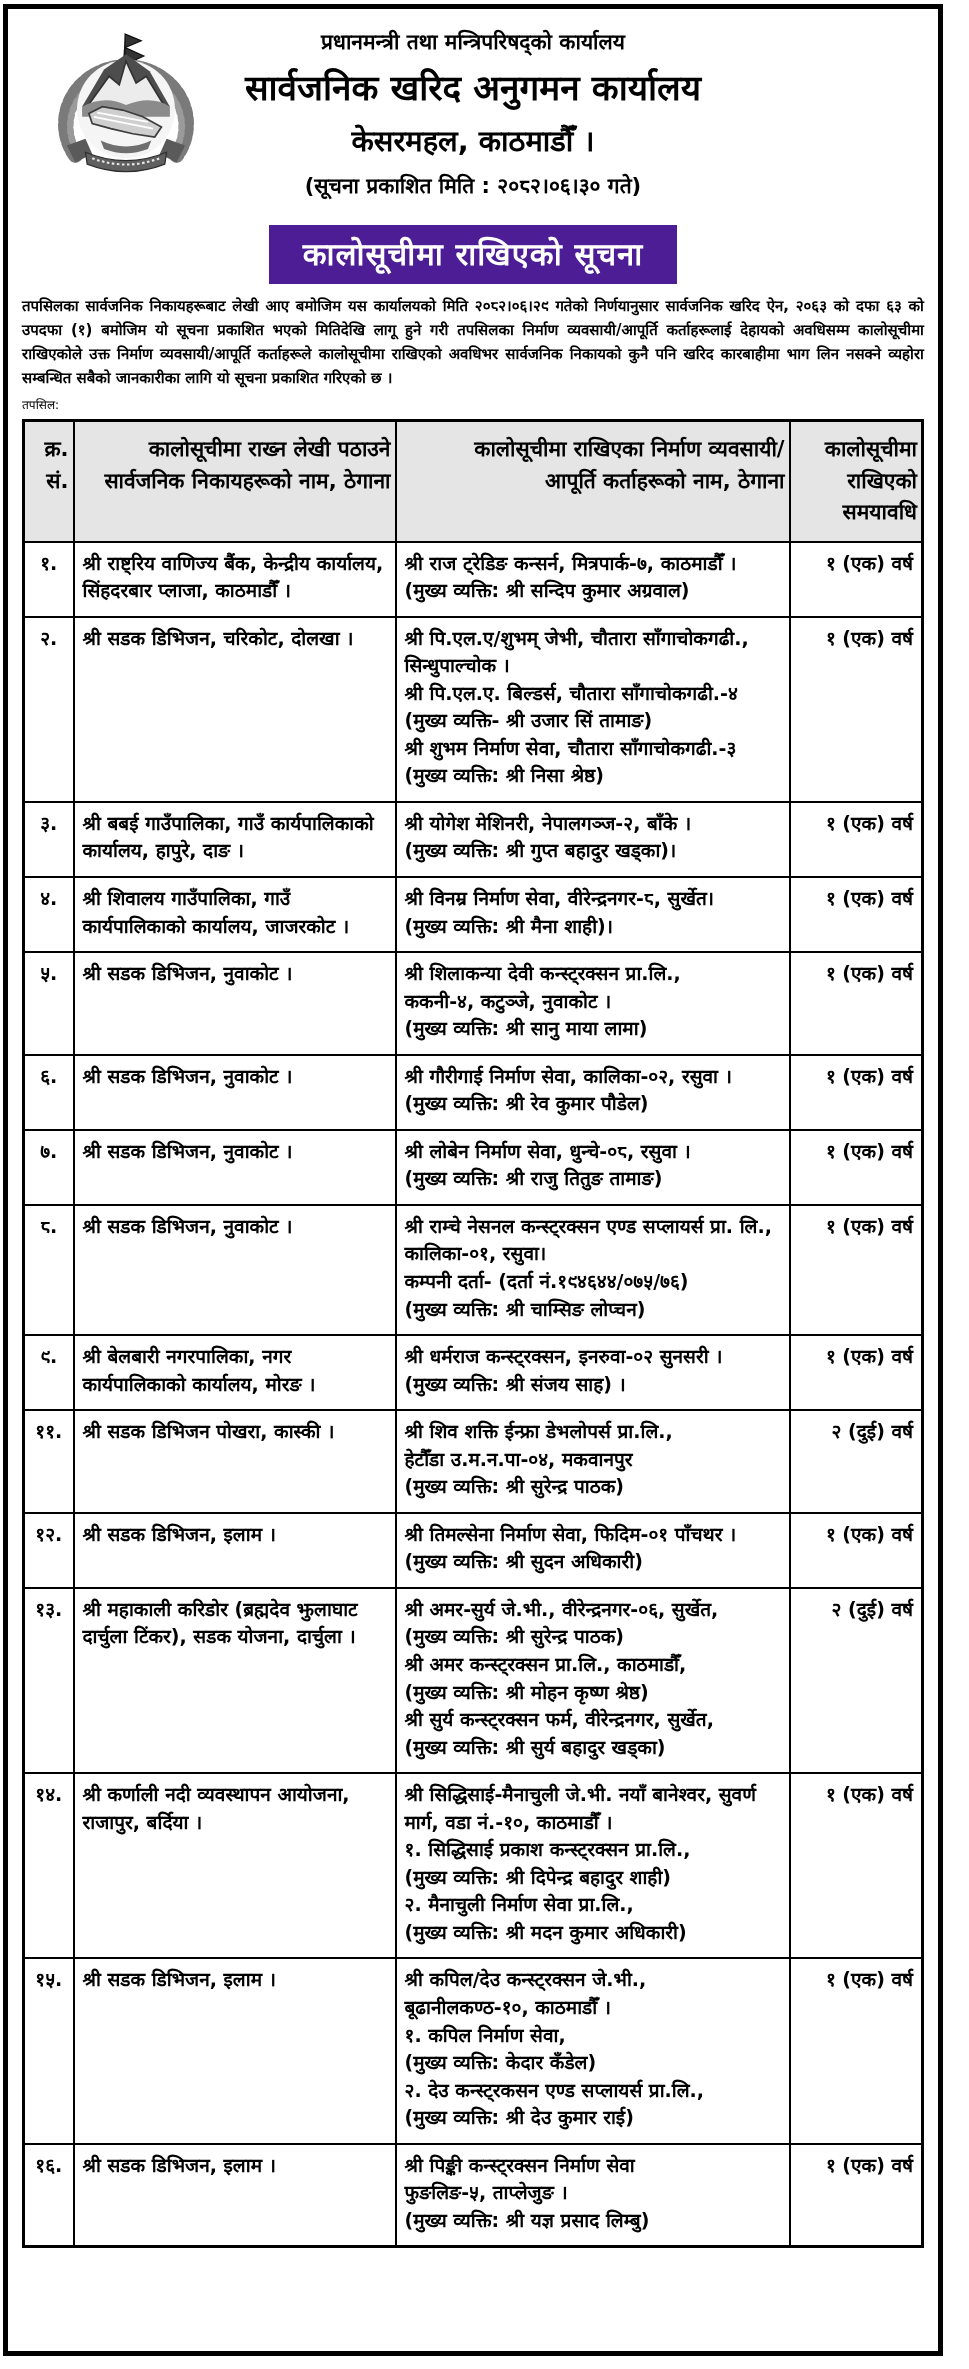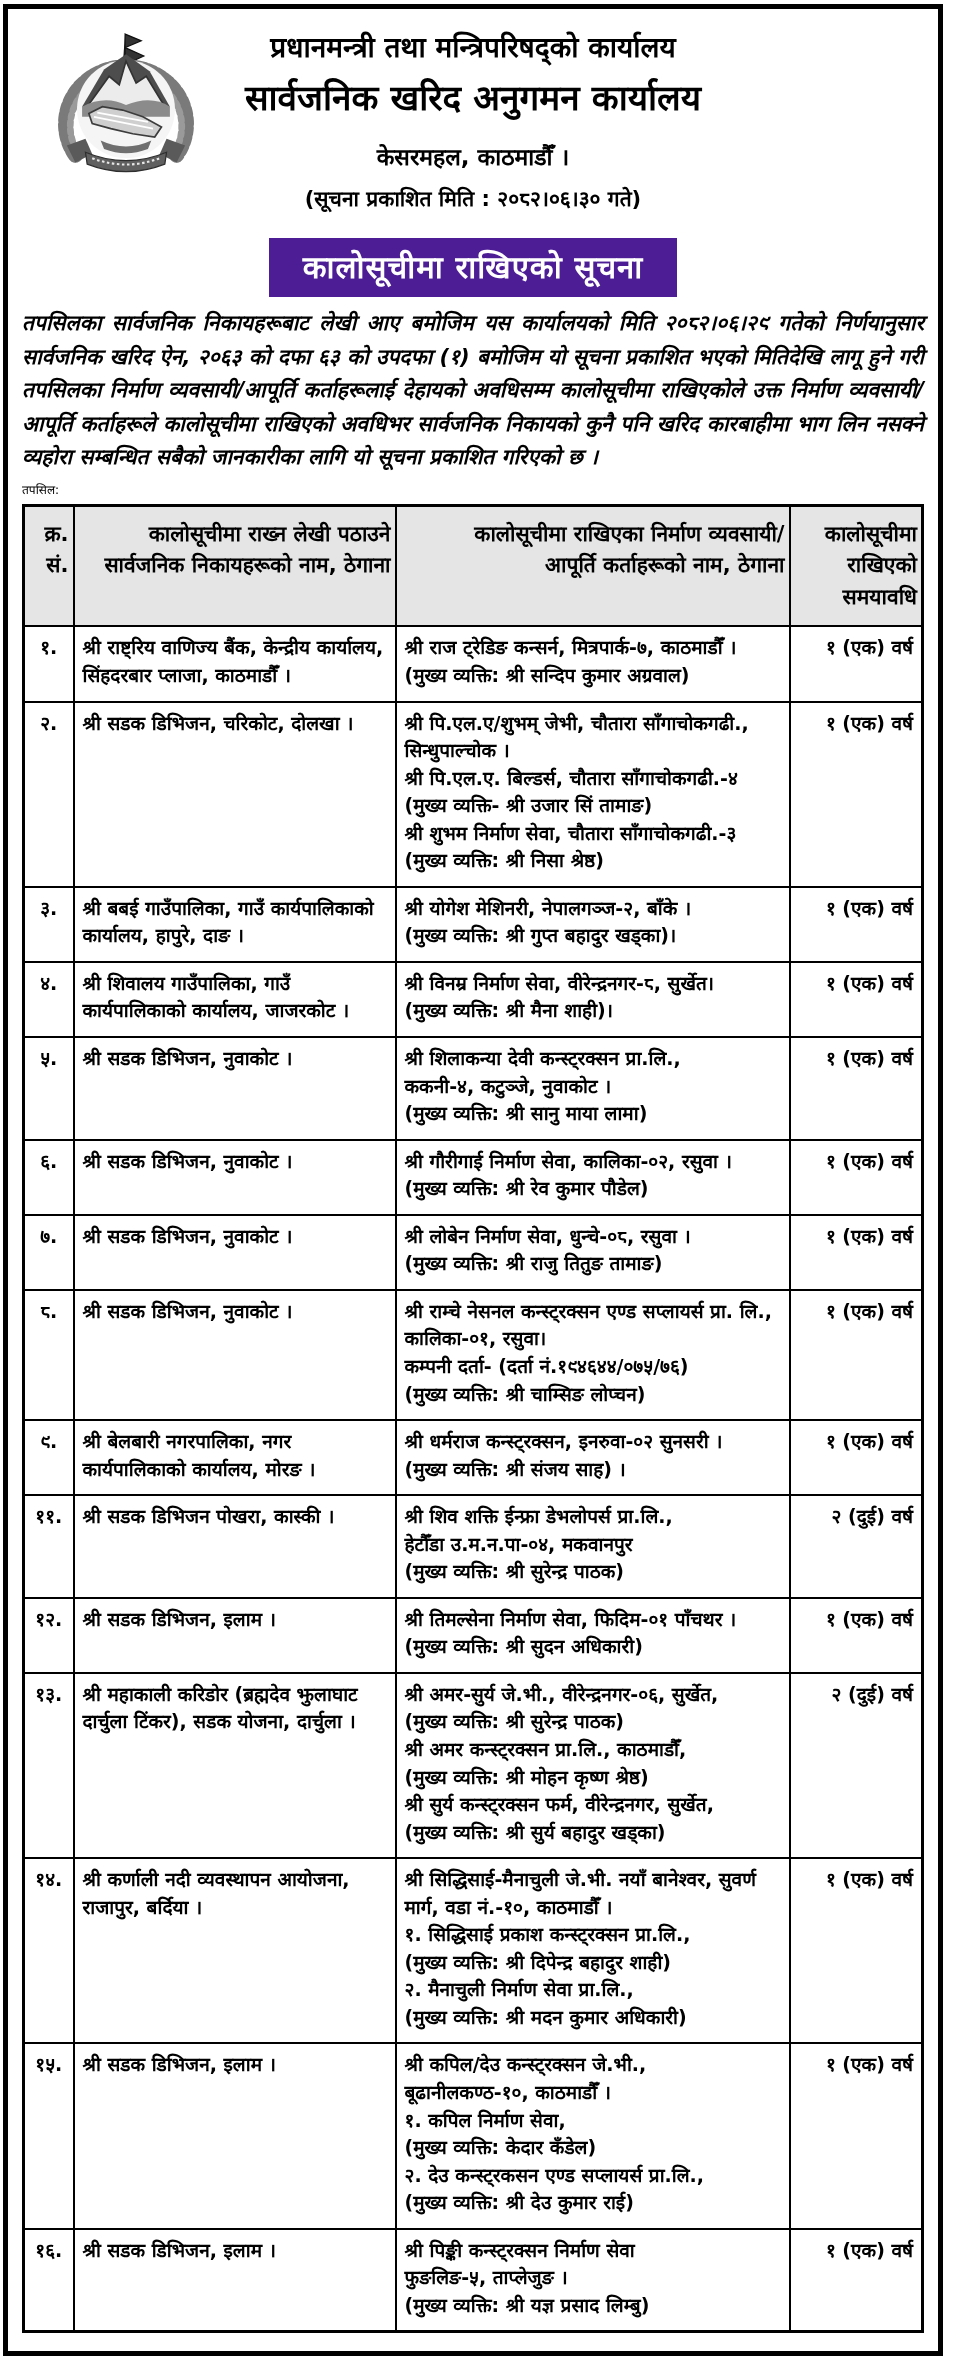--- a/index.html
+++ b/index.html
@@ -12,35 +12,35 @@
     border:5px solid #000;
     padding:10px 14px 16px 14px;
     position:relative;
     background:#fff;
   }
   
   .header{text-align:center;position:relative;}
   .emblem{position:absolute;left:18px;top:2px;width:172px;height:152px;}
   .emblem svg{width:100%;height:100%;}
   .h-gov{font-size:23px;font-weight:bold;padding-top:2px;}
-  .h-pmo{font-size:28px;font-weight:bold;margin-top:8px;}
+  .h-pmo{font-size:21px;font-weight:bold;margin-top:8px;}
   .h-office{font-size:35px;font-weight:bold;margin-top:8px;}
-  .h-addr{font-size:23px;font-weight:bold;margin-top:20px;}
+  .h-addr{font-size:29px;font-weight:bold;margin-top:10px;}
   .h-date{font-size:21px;font-weight:bold;margin-top:12px;}
   .title-box{
     background:#4c1d95;color:#fff;
     display:table;margin:26px auto 10px auto;
     font-size:31px;font-weight:bold;
     padding:7px 34px 10px 34px;
     letter-spacing:1px;
   }
   
   .intro{
-    font-size:21px;font-weight:bold;line-height:1.6;
-    text-align:justify;margin:4px 0 6px 0;font-style:italic;
+    font-size:15px;font-weight:bold;line-height:1.6;
+    text-align:justify;margin:4px 0 6px 0;
   }
   .details-label{font-size:12px;font-weight:normal;margin:0 0 6px 0;}
   
   table{width:100%;border-collapse:collapse;border:3px solid #000;table-layout:fixed;}
   th,td{border:2px solid #000;vertical-align:top;}
   th{
     background:#e5e5e5;
     font-size:21px;font-weight:bold;
     text-align:right;padding:12px 4px;
     white-space:pre-line;line-height:1.5;

